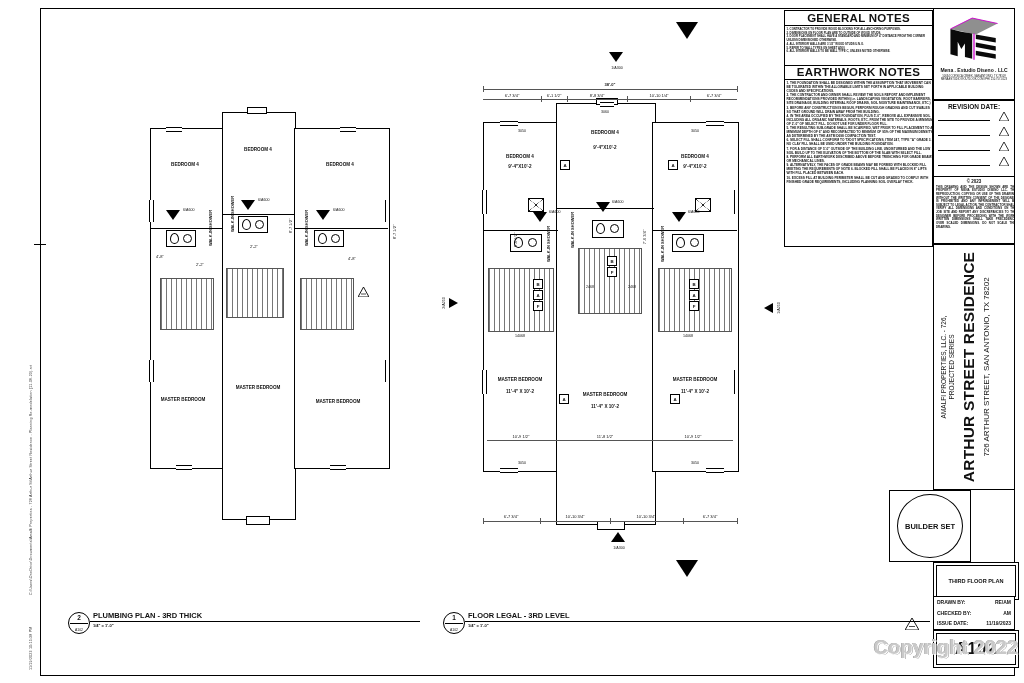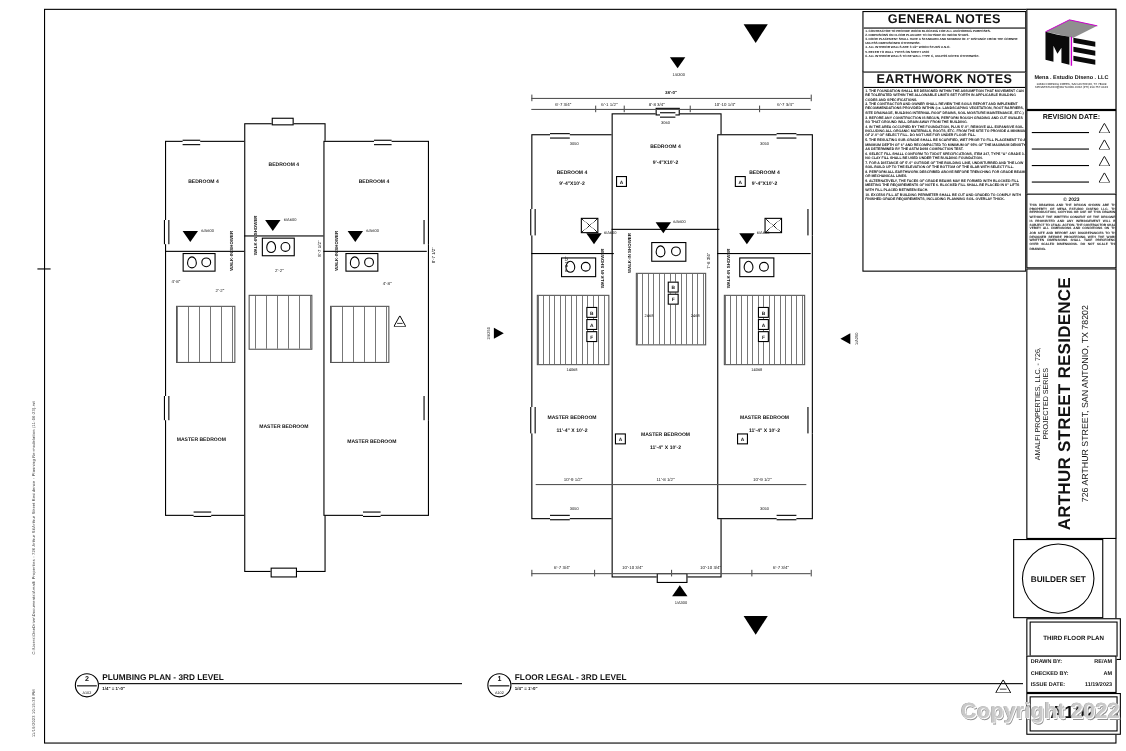--- a/index.html
+++ b/index.html
@@ -240,21 +240,21 @@
   <div class="x tril" style="left:764px;top:303px"></div>
   <span class="x tag vert" style="left:779px;top:308px">1/A250</span>
   <div class="x trir" style="left:449px;top:298px"></div>
   <span class="x tag vert" style="left:444px;top:303px">2/A250</span>
 
   <div class="x bub" style="left:68px;top:612px">
     <span class="num">2</span>
     <span class="dv"></span>
     <span class="sh">A102</span>
   </div>
-  <span class="x ptitle" style="left:93px;top:611px">PLUMBING PLAN - 3RD LEVEL</span>
+  <span class="x ptitle" style="left:93px;top:611px">PLUMBING PLAN - 3RD THICK</span>
   <div class="x" style="left:90px;top:621px;width:330px;border-top:1px solid #000"></div>
   <span class="x pscale" style="left:93px;top:623px">1/4" = 1'-0"</span>
 
   <div class="x bub" style="left:443px;top:612px">
     <span class="num">1</span>
     <span class="dv"></span>
     <span class="sh">A102</span>
   </div>
   <span class="x ptitle" style="left:468px;top:611px">FLOOR LEGAL - 3RD LEVEL</span>
   <div class="x" style="left:465px;top:621px;width:465px;border-top:1px solid #000"></div>
@@ -344,21 +344,21 @@
 
   <div class="x box" style="left:933px;top:244px;width:80px;height:244px;overflow:hidden">
     <div class="x" style="left:0;top:244px;width:244px;height:80px;transform:rotate(-90deg);transform-origin:0 0;text-align:center;padding-top:6px">
       <div style="font-size:6.5px;line-height:1.25">AMALFI PROPERTIES, LLC. - 726,</div>
       <div style="font-size:6.5px;line-height:1.25">PROJECTED SERIES</div>
       <div style="font-size:15.5px;font-weight:bold;letter-spacing:0.2px;margin-top:4px">ARTHUR STREET RESIDENCE</div>
       <div style="font-size:8px;margin-top:4px">726 ARTHUR STREET, SAN ANTONIO, TX 78202</div>
     </div>
   </div>
 
-  <div class="x box" style="left:921px;top:490px;width:80px;height:70px">
+  <div class="x box" style="left:889px;top:490px;width:80px;height:70px">
     <div class="x" style="left:7px;top:3px;width:64px;height:62px;border:1px solid #000;border-radius:50%;display:flex;align-items:center;justify-content:center">
       <span style="font-size:7.5px;font-weight:bold">BUILDER SET</span>
     </div>
   </div>
 
   <div class="x box" style="left:933px;top:562px;width:80px;height:32px;padding:2px">
     <div style="border:0.8px solid #000;height:100%;display:flex;align-items:center;justify-content:center;box-sizing:border-box">
       <span style="font-size:5.6px;font-weight:bold">THIRD FLOOR PLAN</span>
     </div>
   </div>

